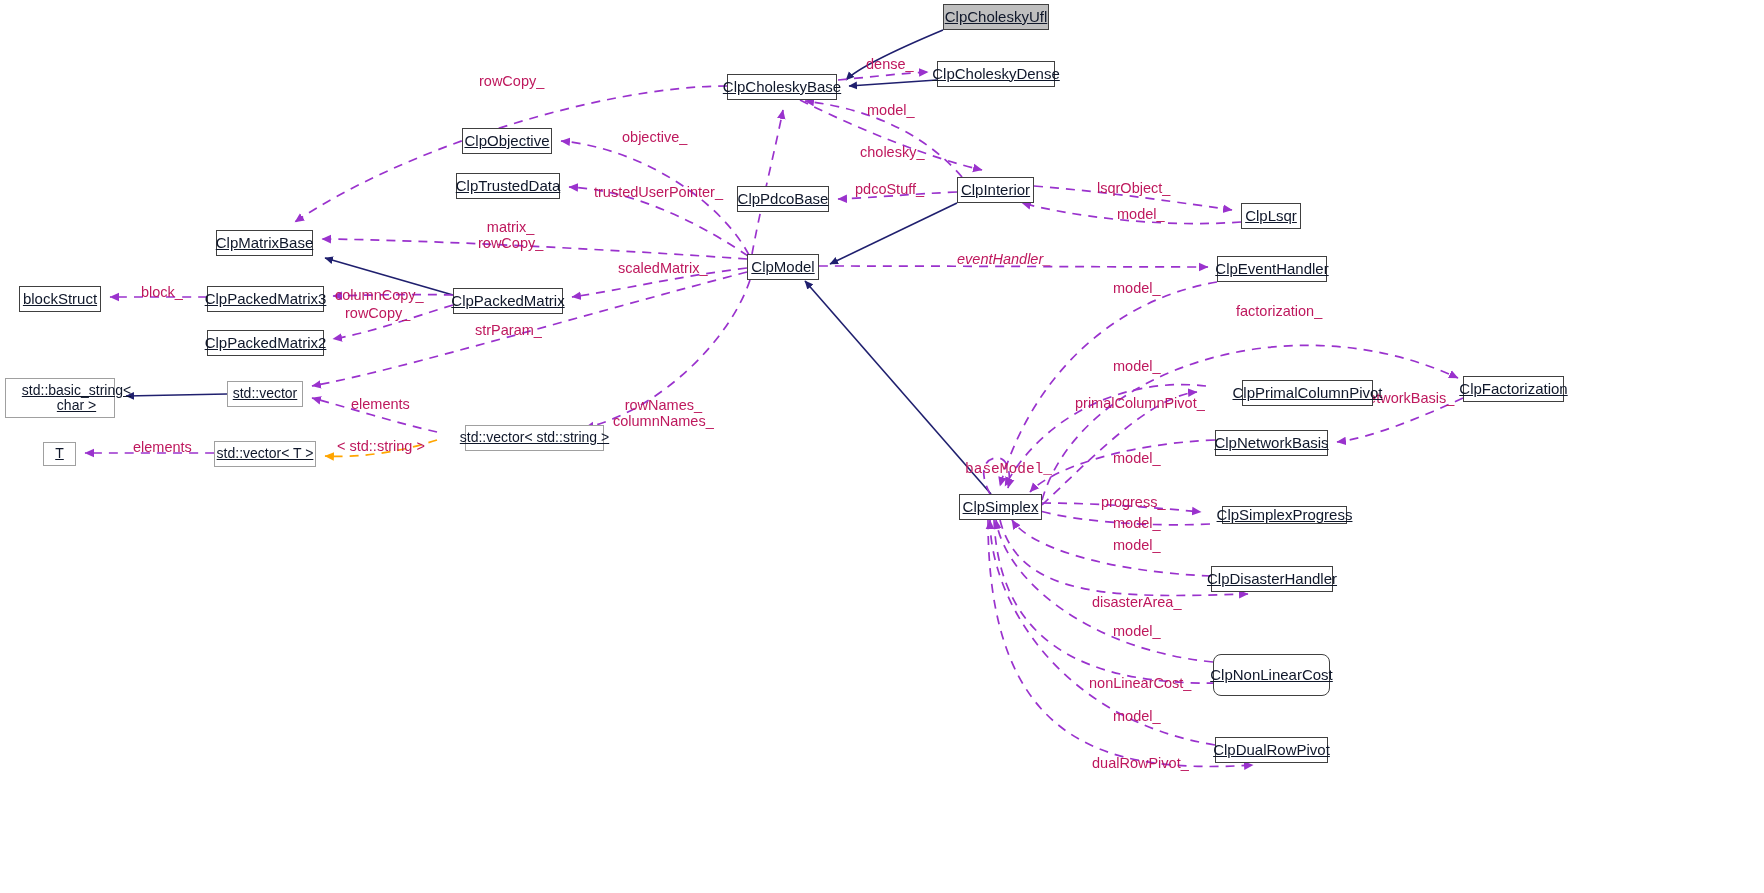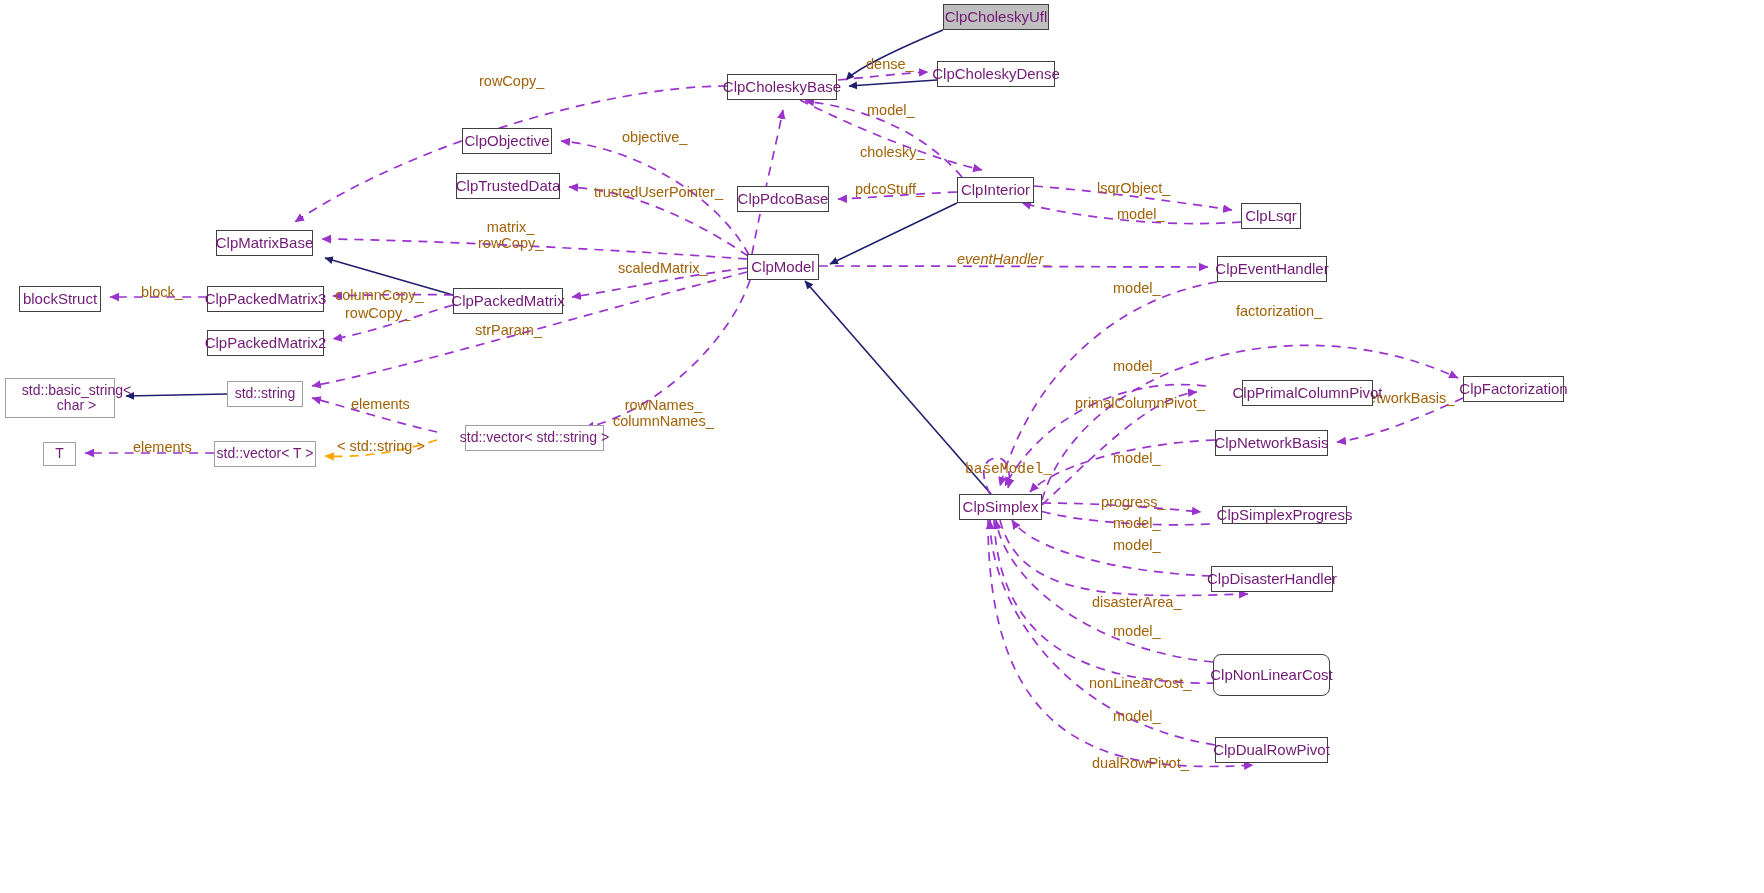--- a/index.html
+++ b/index.html
@@ -26,40 +26,41 @@
   }
   .node {
     position: absolute;
     box-sizing: border-box;
     display: flex;
     align-items: center;
     justify-content: center;
     text-align: center;
     font-size: 15px;
     line-height: 1.12;
-    color: #701a75;
+    color: #0f172a;
     background: #ffffff;
     border: 1px solid #404040;
     white-space: nowrap;
     z-index: 3;
+    text-decoration: underline;
   }
   .node.highlight {
     background: #bfbfbf;
   }
   .node.grey-border {
     border: 1px solid #a0a0a0;
   }
   .node.two-line {
     white-space: normal;
     line-height: 1.1;
   }
   .edge-label {
     position: absolute;
     font-size: 14.5px;
-    color: #a16207;
+    color: #be185d;
     white-space: nowrap;
     z-index: 2;
     line-height: 1.15;
   }
   .edge-label.two {
     line-height: 1.12;
     text-align: center;
   }
 </style>
 </head>
@@ -222,21 +223,21 @@
   <div class="node" style="left:1463px;top:376px;width:101px;height:26px;">
     <span>ClpFactorization</span>
   </div>
   <div class="node" style="left:1206px;top:380px;width:131px;height:26px;margin-left:36px;">
     <span>ClpPrimalColumnPivot</span>
   </div>
   <div class="node grey-border two-line" style="left:5px;top:378px;width:110px;height:40px;font-size:14px;padding-left:33px;">
     <span>std::basic_string&lt; char &gt;</span>
   </div>
   <div class="node grey-border" style="left:227px;top:381px;width:76px;height:26px;font-size:14px;">
-    <span>std::string</span>
+    <span>std::vector</span>
   </div>
   <div class="node" style="left:1215px;top:430px;width:113px;height:26px;">
     <span>ClpNetworkBasis</span>
   </div>
   <div class="node grey-border" style="left:437px;top:425px;width:139px;height:26px;font-size:14px;margin-left:28px;">
     <span>std::vector&lt; std::string &gt;</span>
   </div>
   <div class="node grey-border" style="left:43px;top:442px;width:33px;height:24px;font-size:14px;">
     <span>T</span>
   </div>

